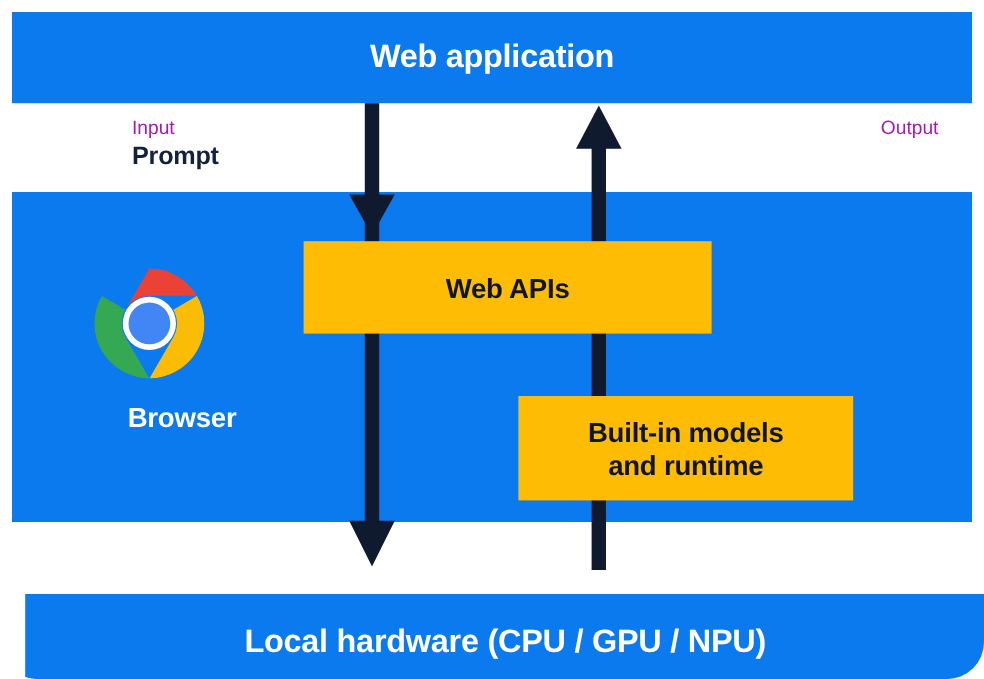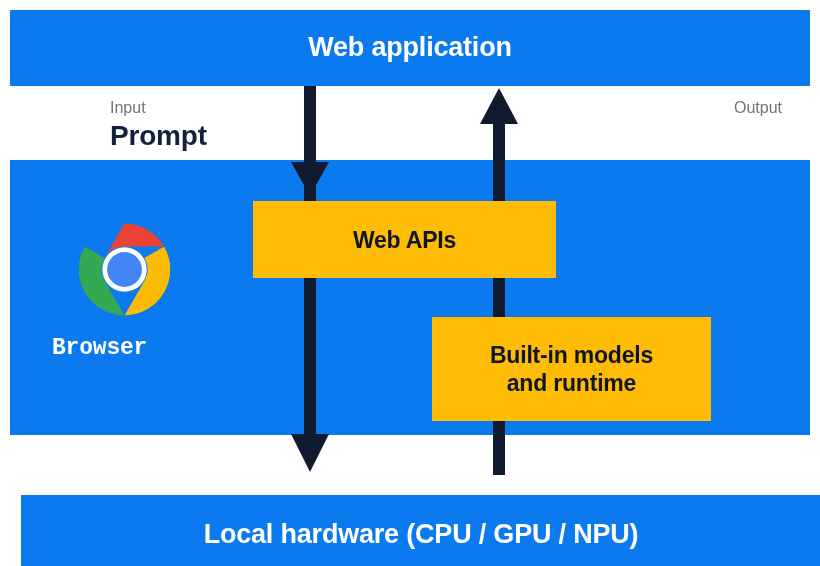--- a/index.html
+++ b/index.html
@@ -12,20 +12,21 @@
     font-family: "Liberation Sans", sans-serif;
     -webkit-font-smoothing: antialiased;
   }
 
   #diagram {
     position: relative;
     width: 820px;
     height: 566px;
     background: #ffffff;
     overflow: hidden;
+    border-radius: 31px;
   }
 
   
   .band        { position: absolute; background: #0B7AEE; }
   .arrow-layer { position: absolute; left: 0; top: 0; width: 820px; height: 566px; }
   .box         { position: absolute; background: #FFBC04; }
   .label       { position: absolute; }
 
   
   #band-top {
@@ -55,61 +56,60 @@
   #io-input {
     left: 110px; top: 98px;
     text-align: left;
   }
   #io-output {
     right: 38px; top: 98px;
     text-align: center;
   }
   .io-kind {
     display: block;
-    color: #737373;
+    color: #a21caf;
     font-size: 16px;
     font-weight: normal;
     line-height: 1.25;
   }
   .io-value {
     display: block;
     color: #14213D;
-    font-size: 28px;
+    font-size: 21px;
     font-weight: bold;
     line-height: 1.25;
     letter-spacing: -0.2px;
   }
 
   
   #box-web-apis {
-    left: 253px; top: 201px; width: 303px; height: 77px;
+    left: 253px; top: 201px; width: 303px; height: 77px; padding-left: 37px;
   }
   #box-builtin {
-    left: 432px; top: 317px; width: 279px; height: 104px;
+    left: 432px; top: 330px; width: 279px; height: 87px;
   }
   .box-text {
     position: absolute;
     left: 0; right: 0; top: 50%;
     transform: translateY(-50%);
     text-align: center;
     color: #101522;
     font-size: 23px;
     font-weight: bold;
     line-height: 1.22;
     letter-spacing: -0.2px;
     white-space: pre-line;
   }
 
   
   #browser-group {
     position: absolute;
     left: 52px; top: 222px;
     width: 145px;
-    text-align: left;
-    font-family: Liberation Mono, monospace;
+    text-align: right;
   }
   #chrome-logo {
     display: block;
     margin: 0 auto;
     width: 95px;
     height: 95px;
   }
   #browser-label {
     display: block;
     margin-top: 18px;

